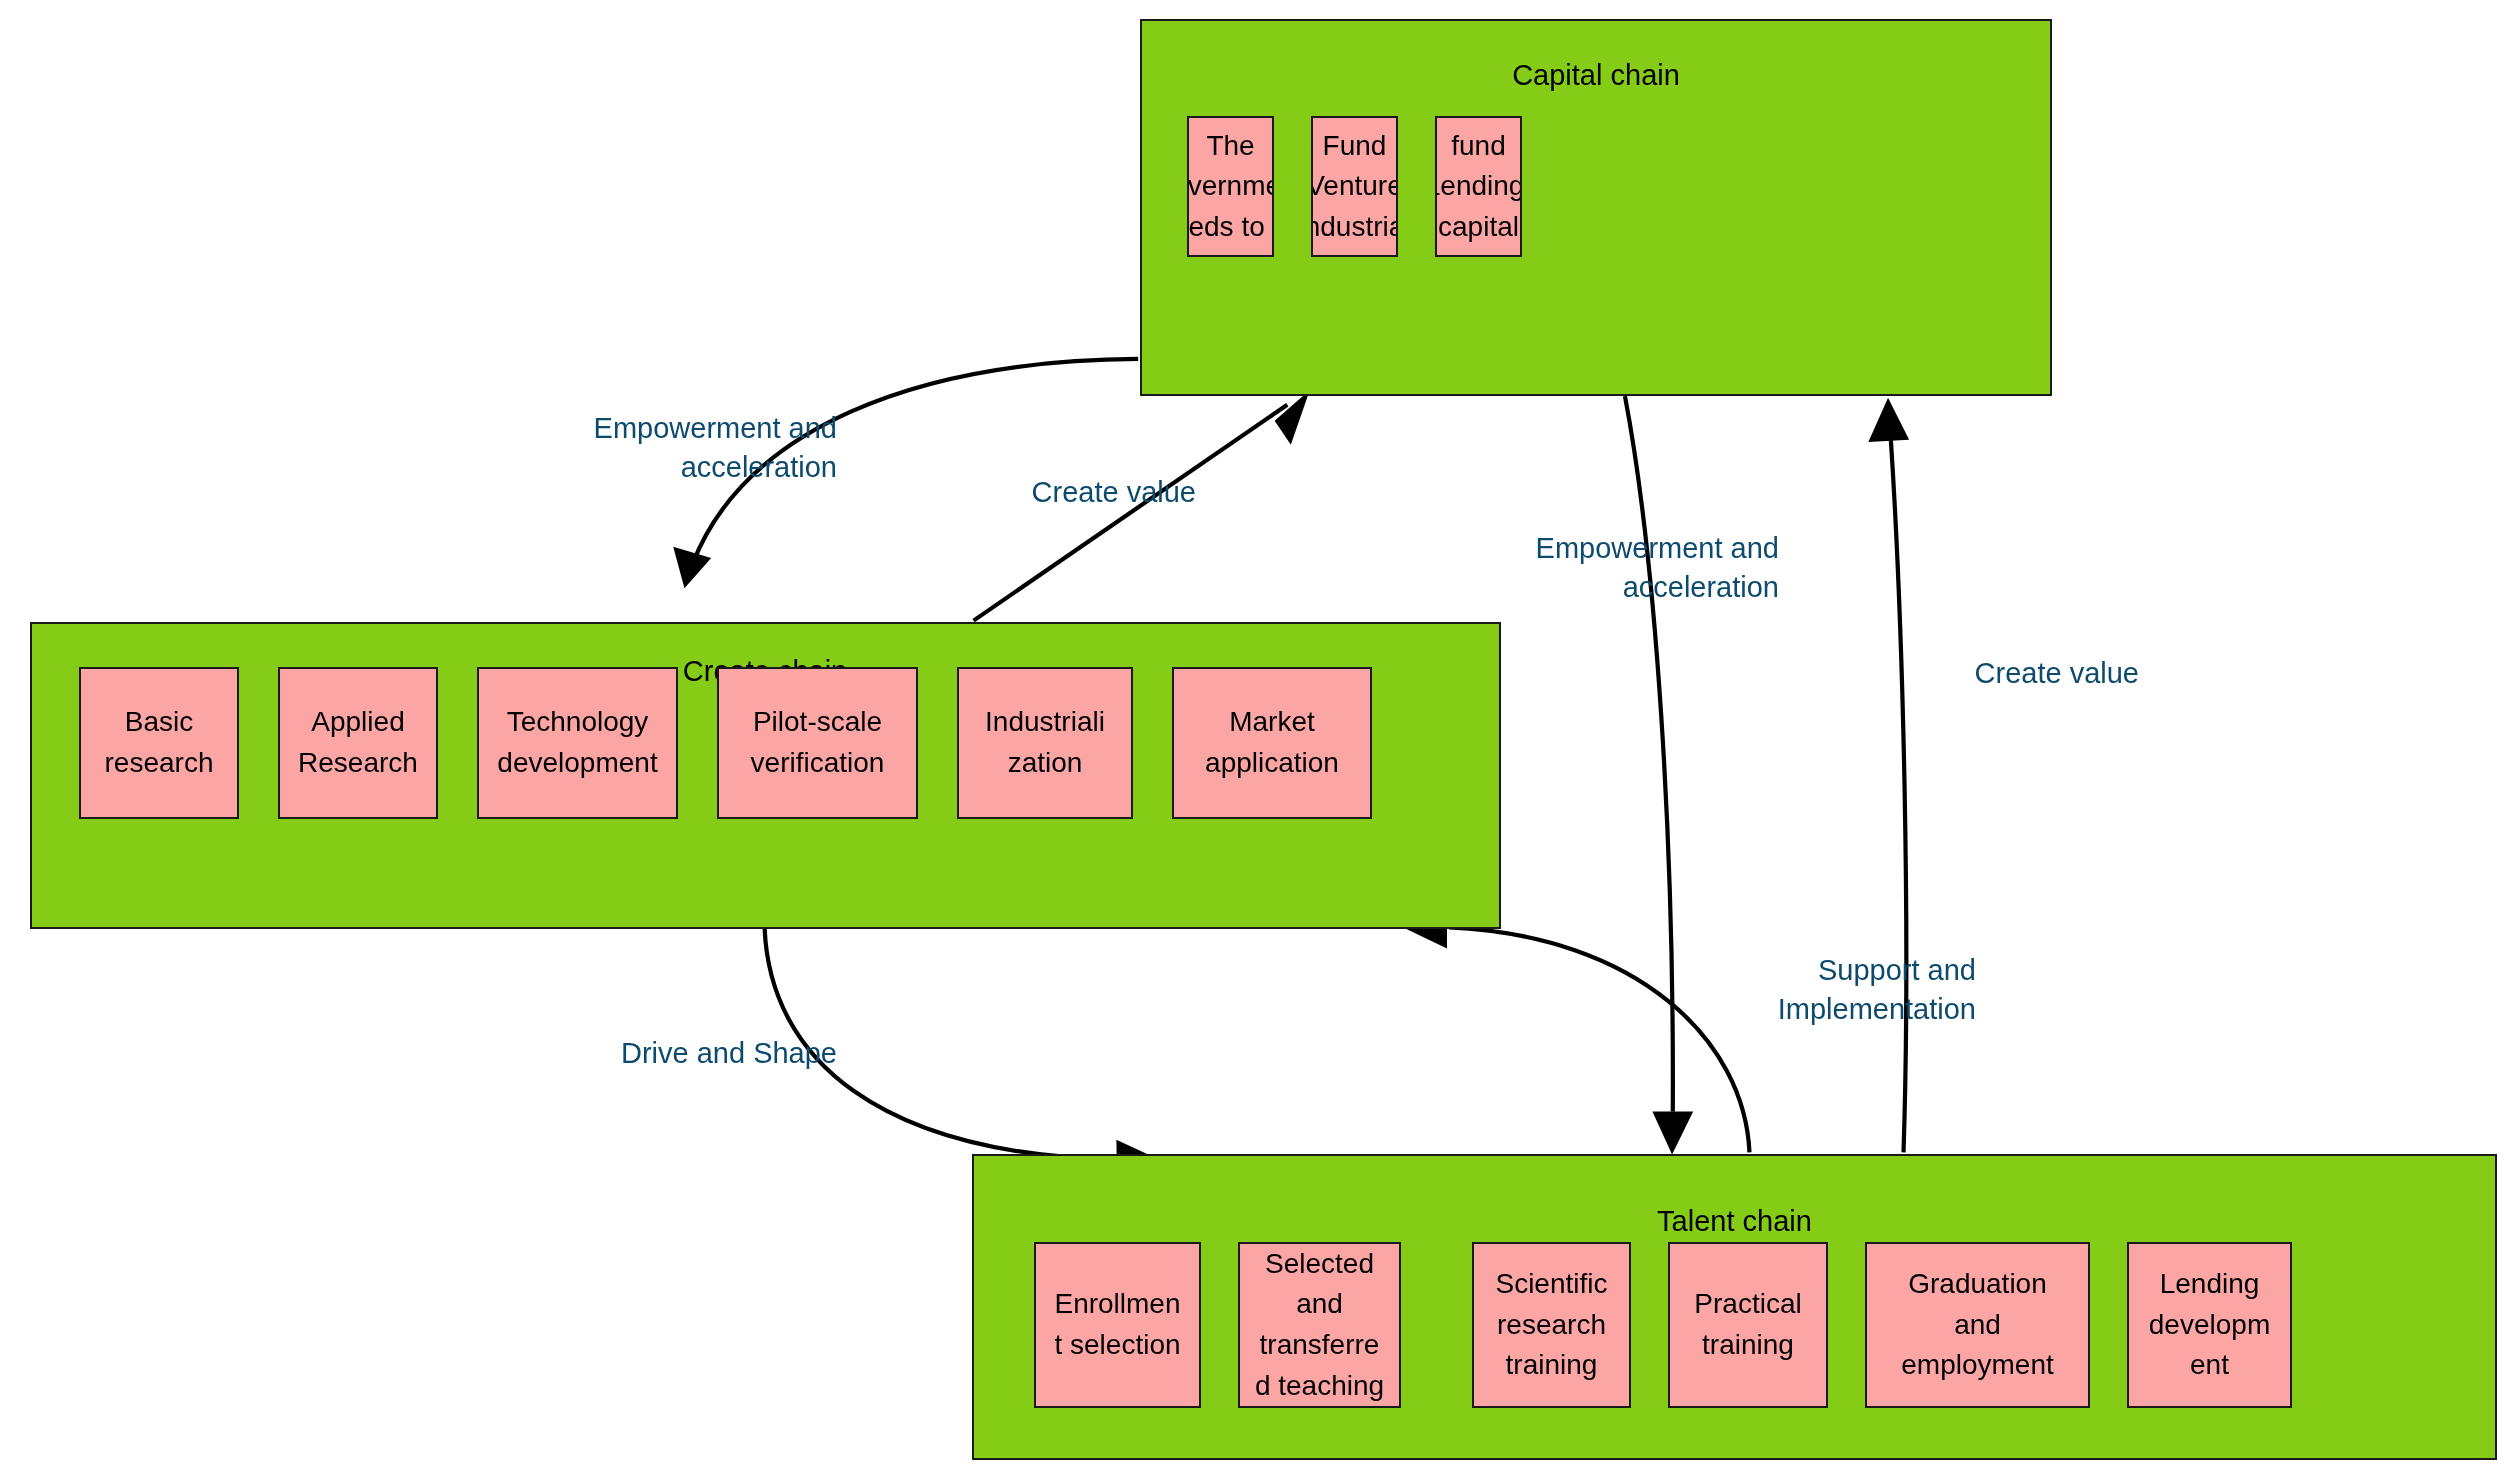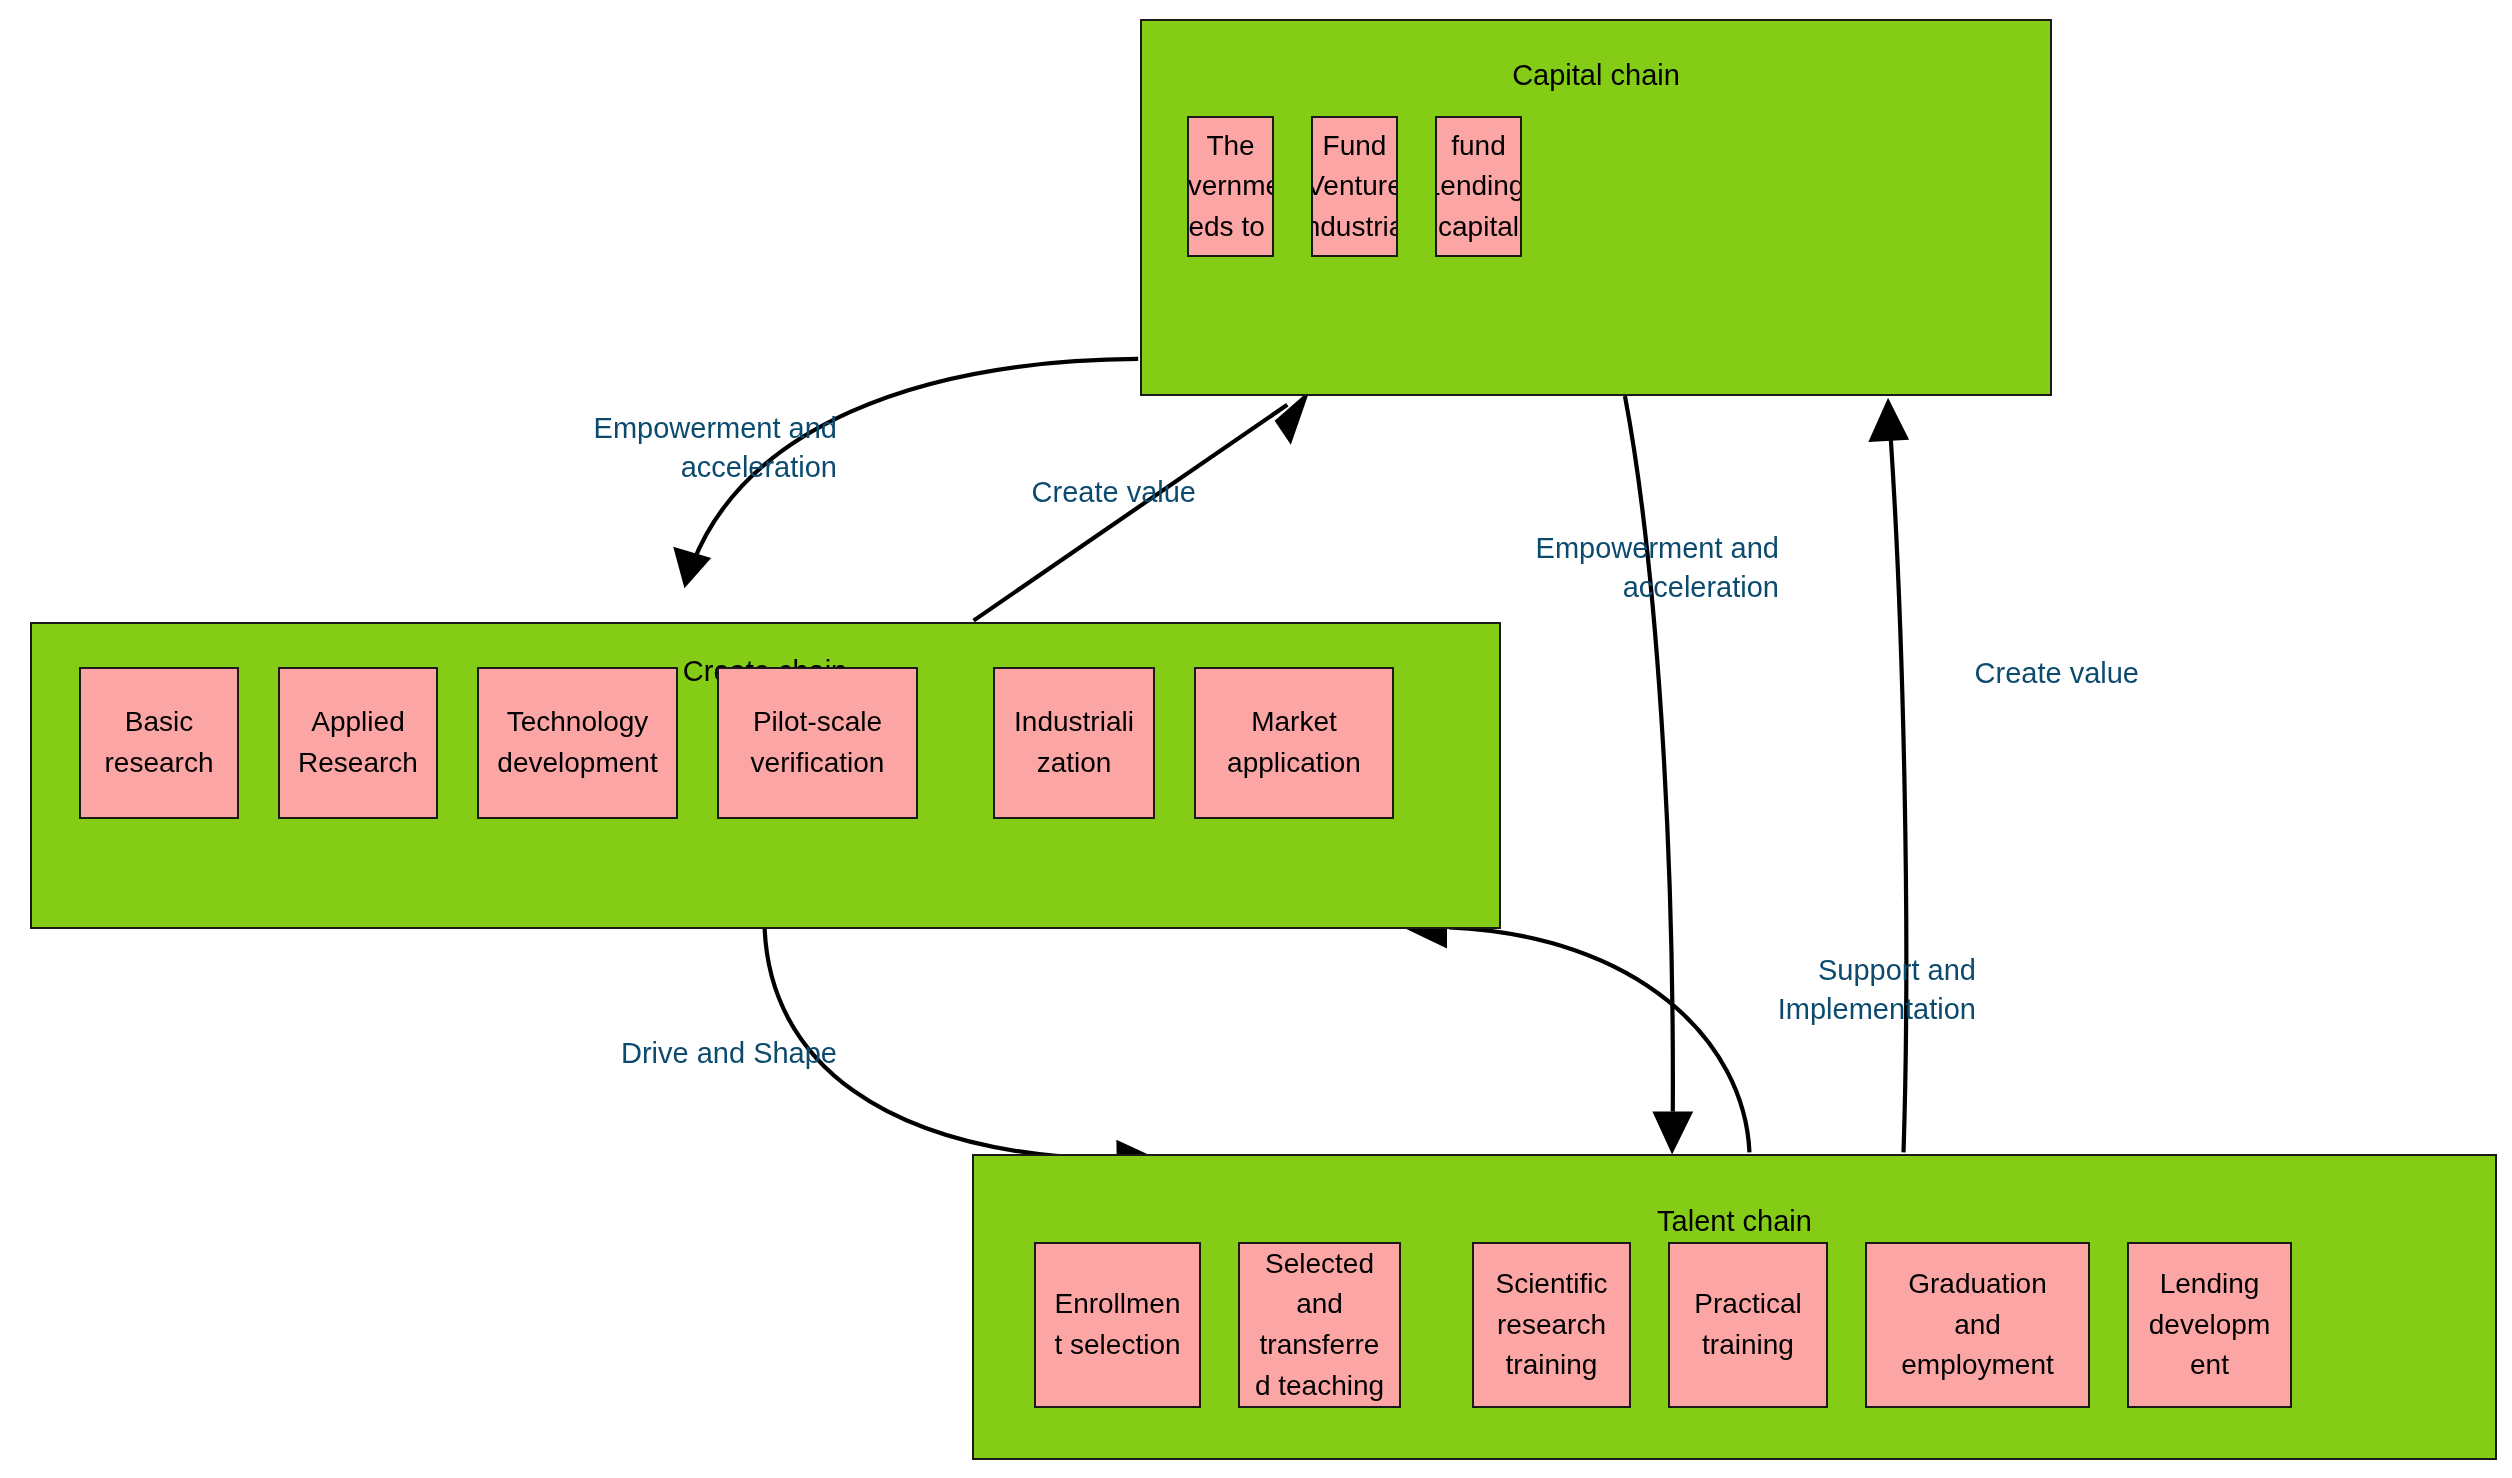--- a/index.html
+++ b/index.html
@@ -145,21 +145,21 @@
   </div>
   <div class="stage-row" style="left:79px; top:667px; width:1335px; height:152px; gap:39px;">
     <div class="stage-box" style="width:160px;">Basic
 research</div>
     <div class="stage-box" style="width:160px;">Applied
 Research</div>
     <div class="stage-box" style="width:201px;">Technology
 development</div>
     <div class="stage-box" style="width:201px;">Pilot-scale
 verification</div>
-    <div class="stage-box" style="width:162px;margin-left:36px;">Industriali
+    <div class="stage-box" style="width:176px;">Industriali
 zation</div>
     <div class="stage-box" style="width:200px;">Market
 application</div>
   </div>
 
   <div class="chain-box" style="left:972px; top:1154px; width:1525px; height:306px;">
     <div class="chain-title" style="top:48px;">Talent chain</div>
   </div>
   <div class="stage-row" style="left:1034px; top:1242px; width:1400px; height:166px; gap:37px;">
     <div class="stage-box" style="width:167px;">Enrollmen

